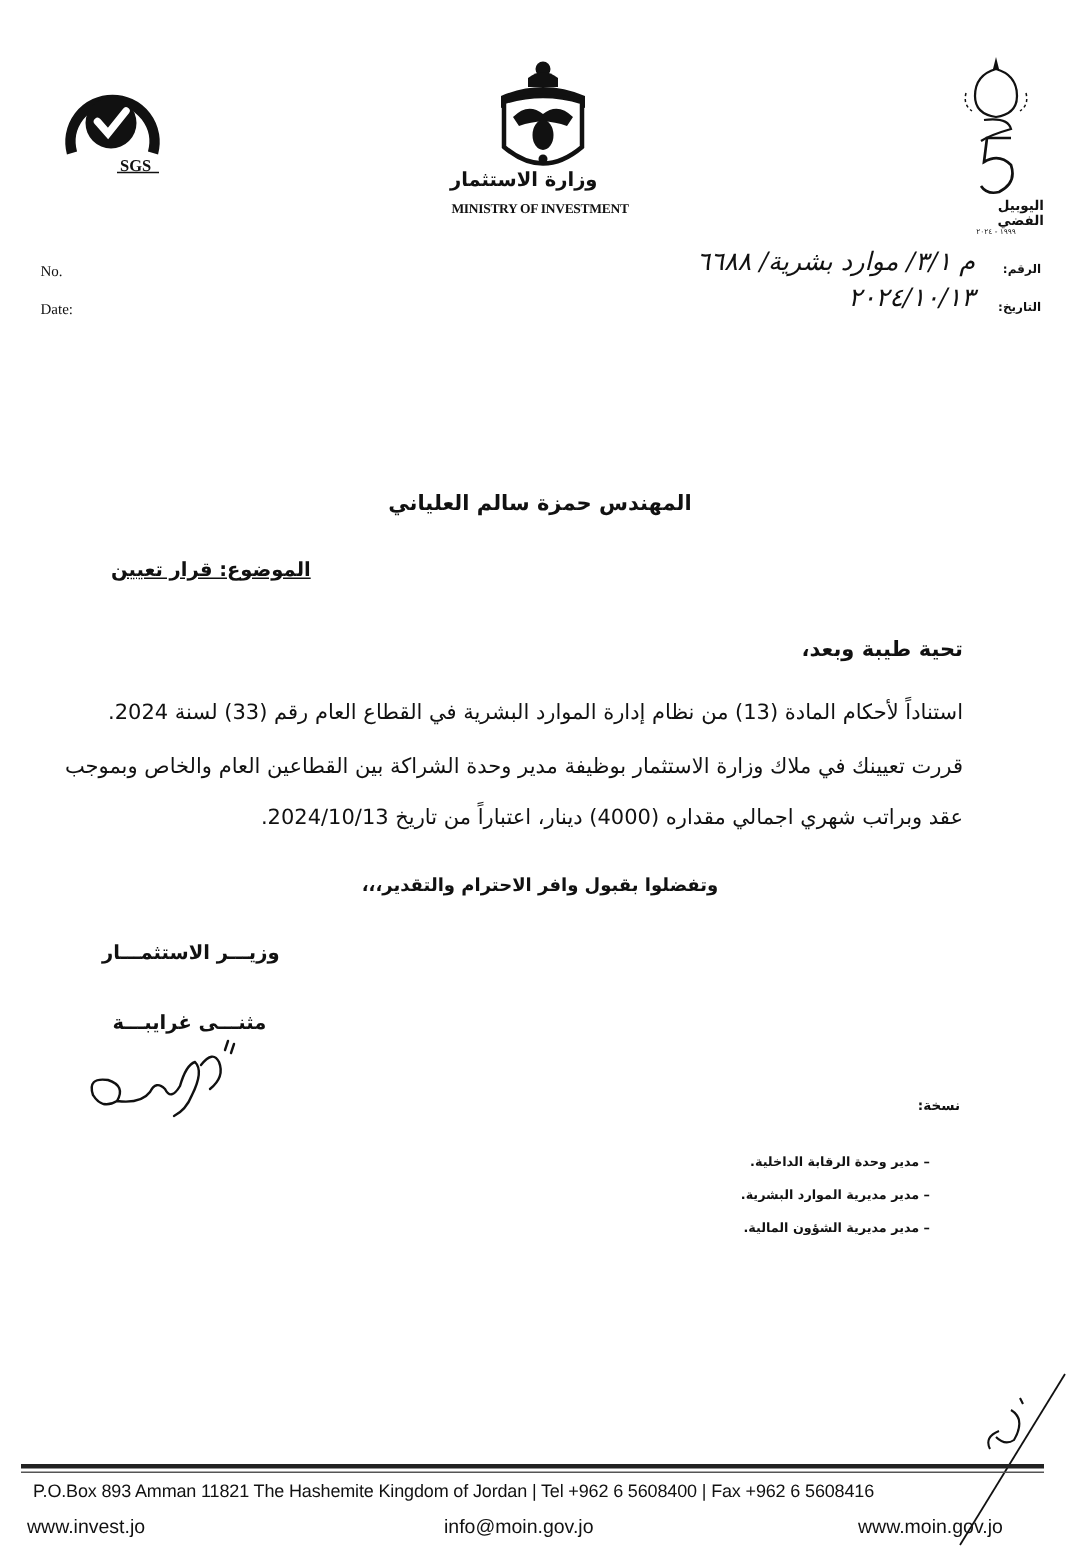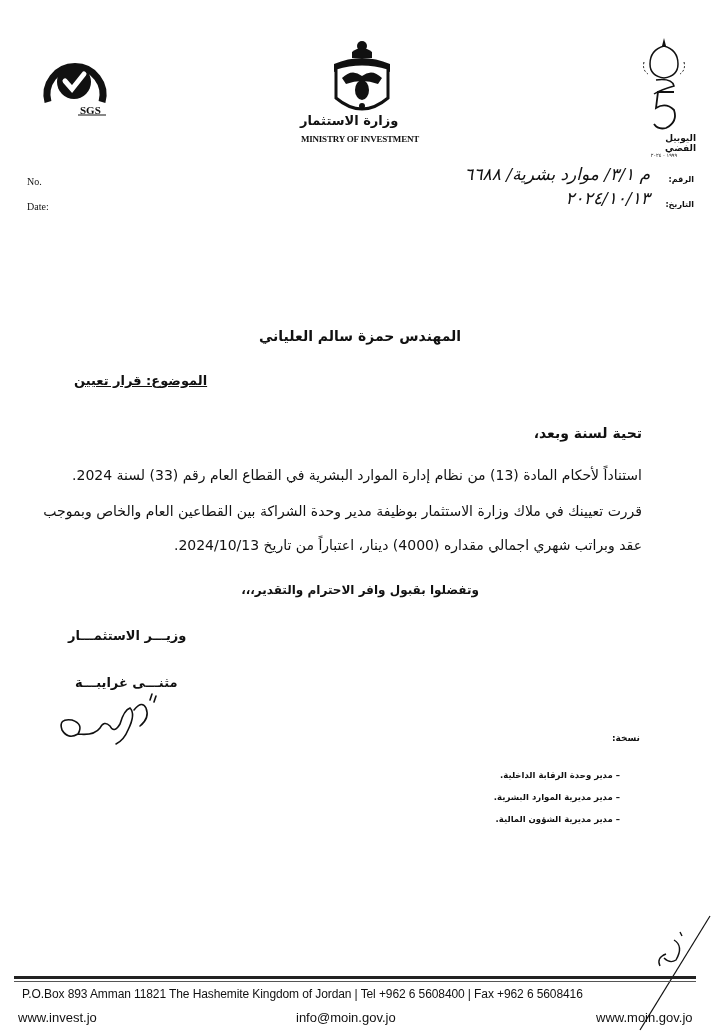--- a/index.html
+++ b/index.html
@@ -45,21 +45,21 @@
   #cc-3 { top: 814px; }
 
   #initials { left: 630px; top: 912px; width: 90px; height: 120px; }
 
   
   #footer-rule-1 { left: 14px; top: 976px; width: 682px; height: 3px; background: #222; }
   #footer-rule-2 { left: 14px; top: 981px; width: 682px; height: 1px; background: #555; }
   #footer-address { left: 22px; top: 987px; font-family: "Liberation Sans", sans-serif; font-size: 12px; white-space: nowrap; letter-spacing: -0.1px; }
   #footer-web-left { left: 18px; top: 1010px; font-family: "Liberation Sans", sans-serif; font-size: 13px; }
   #footer-email { left: 296px; top: 1010px; font-family: "Liberation Sans", sans-serif; font-size: 13px; }
-  #footer-web-right { left: 572px; top: 1010px; font-family: "Liberation Sans", sans-serif; font-size: 13px; margin-left: 24px; }
+  #footer-web-right { left: 572px; top: 1010px; font-family: "Liberation Sans", sans-serif; font-size: 13px; }
 </style>
 </head>
 <body>
 
 <div id="iso-logo" class="abs">
   <svg width="72" height="66" viewBox="0 0 72 66">
     <path d="M8 52 A28 28 0 1 1 62 52" fill="none" stroke="#111" stroke-width="7"></path>
     <circle cx="34" cy="32" r="17" fill="#111"></circle>
     <path d="M25 31 L32 39 L44 24" fill="none" stroke="#fff" stroke-width="5" stroke-linecap="round"></path>
     <text x="40" y="64" font-family="Liberation Serif, serif" font-size="11" font-weight="bold" fill="#111">SGS</text>
@@ -95,21 +95,21 @@
 
 <div id="no-label" class="abs">No.</div>
 <div id="date-label" class="abs">Date:</div>
 <div id="ref-label" class="abs ar">الرقم:</div>
 <div id="ref-value" class="abs ar">م ٣/١/ موارد بشرية/ ٦٦٨٨</div>
 <div id="date-ar-label" class="abs ar">التاريخ:</div>
 <div id="date-ar-value" class="abs ar">٢٠٢٤/١٠/١٣</div>
 
 <div id="recipient" class="abs">المهندس حمزة سالم العلياني</div>
 <div id="subject" class="abs">الموضوع: قرار تعيين</div>
-<div id="greeting" class="abs">تحية لسنة وبعد،</div>
+<div id="greeting" class="abs">تحية طيبة وبعد،</div>
 <div id="para-1" class="abs para-line">استناداً لأحكام المادة (13) من نظام إدارة الموارد البشرية في القطاع العام رقم (33) لسنة 2024.</div>
 <div id="para-2" class="abs para-line">قررت تعيينك في ملاك وزارة الاستثمار بوظيفة مدير وحدة الشراكة بين القطاعين العام والخاص وبموجب</div>
 <div id="para-3" class="abs para-line">عقد وبراتب شهري اجمالي مقداره (4000) دينار، اعتباراً من تاريخ 2024/10/13.</div>
 <div id="closing" class="abs">وتفضلوا بقبول وافر الاحترام والتقدير،،،</div>
 
 <div id="minister-title" class="abs">وزيـــر الاستثمـــار</div>
 <div id="minister-name" class="abs">مثنـــى غرايبـــة</div>
 <div id="signature" class="abs">
   <svg width="110" height="60" viewBox="0 0 110 60">
     <path d="M8 40 Q4 28 18 30 Q30 34 24 44 Q14 50 8 40 M24 44 Q40 46 46 38 Q50 30 56 36 Q60 44 66 34 Q70 20 76 18 Q82 24 74 40 Q70 50 62 54 M80 20 Q88 10 92 18 Q96 28 86 36 M96 10 L98 4 M100 12 L102 6" fill="none" stroke="#111" stroke-width="1.6" stroke-linecap="round"></path>

